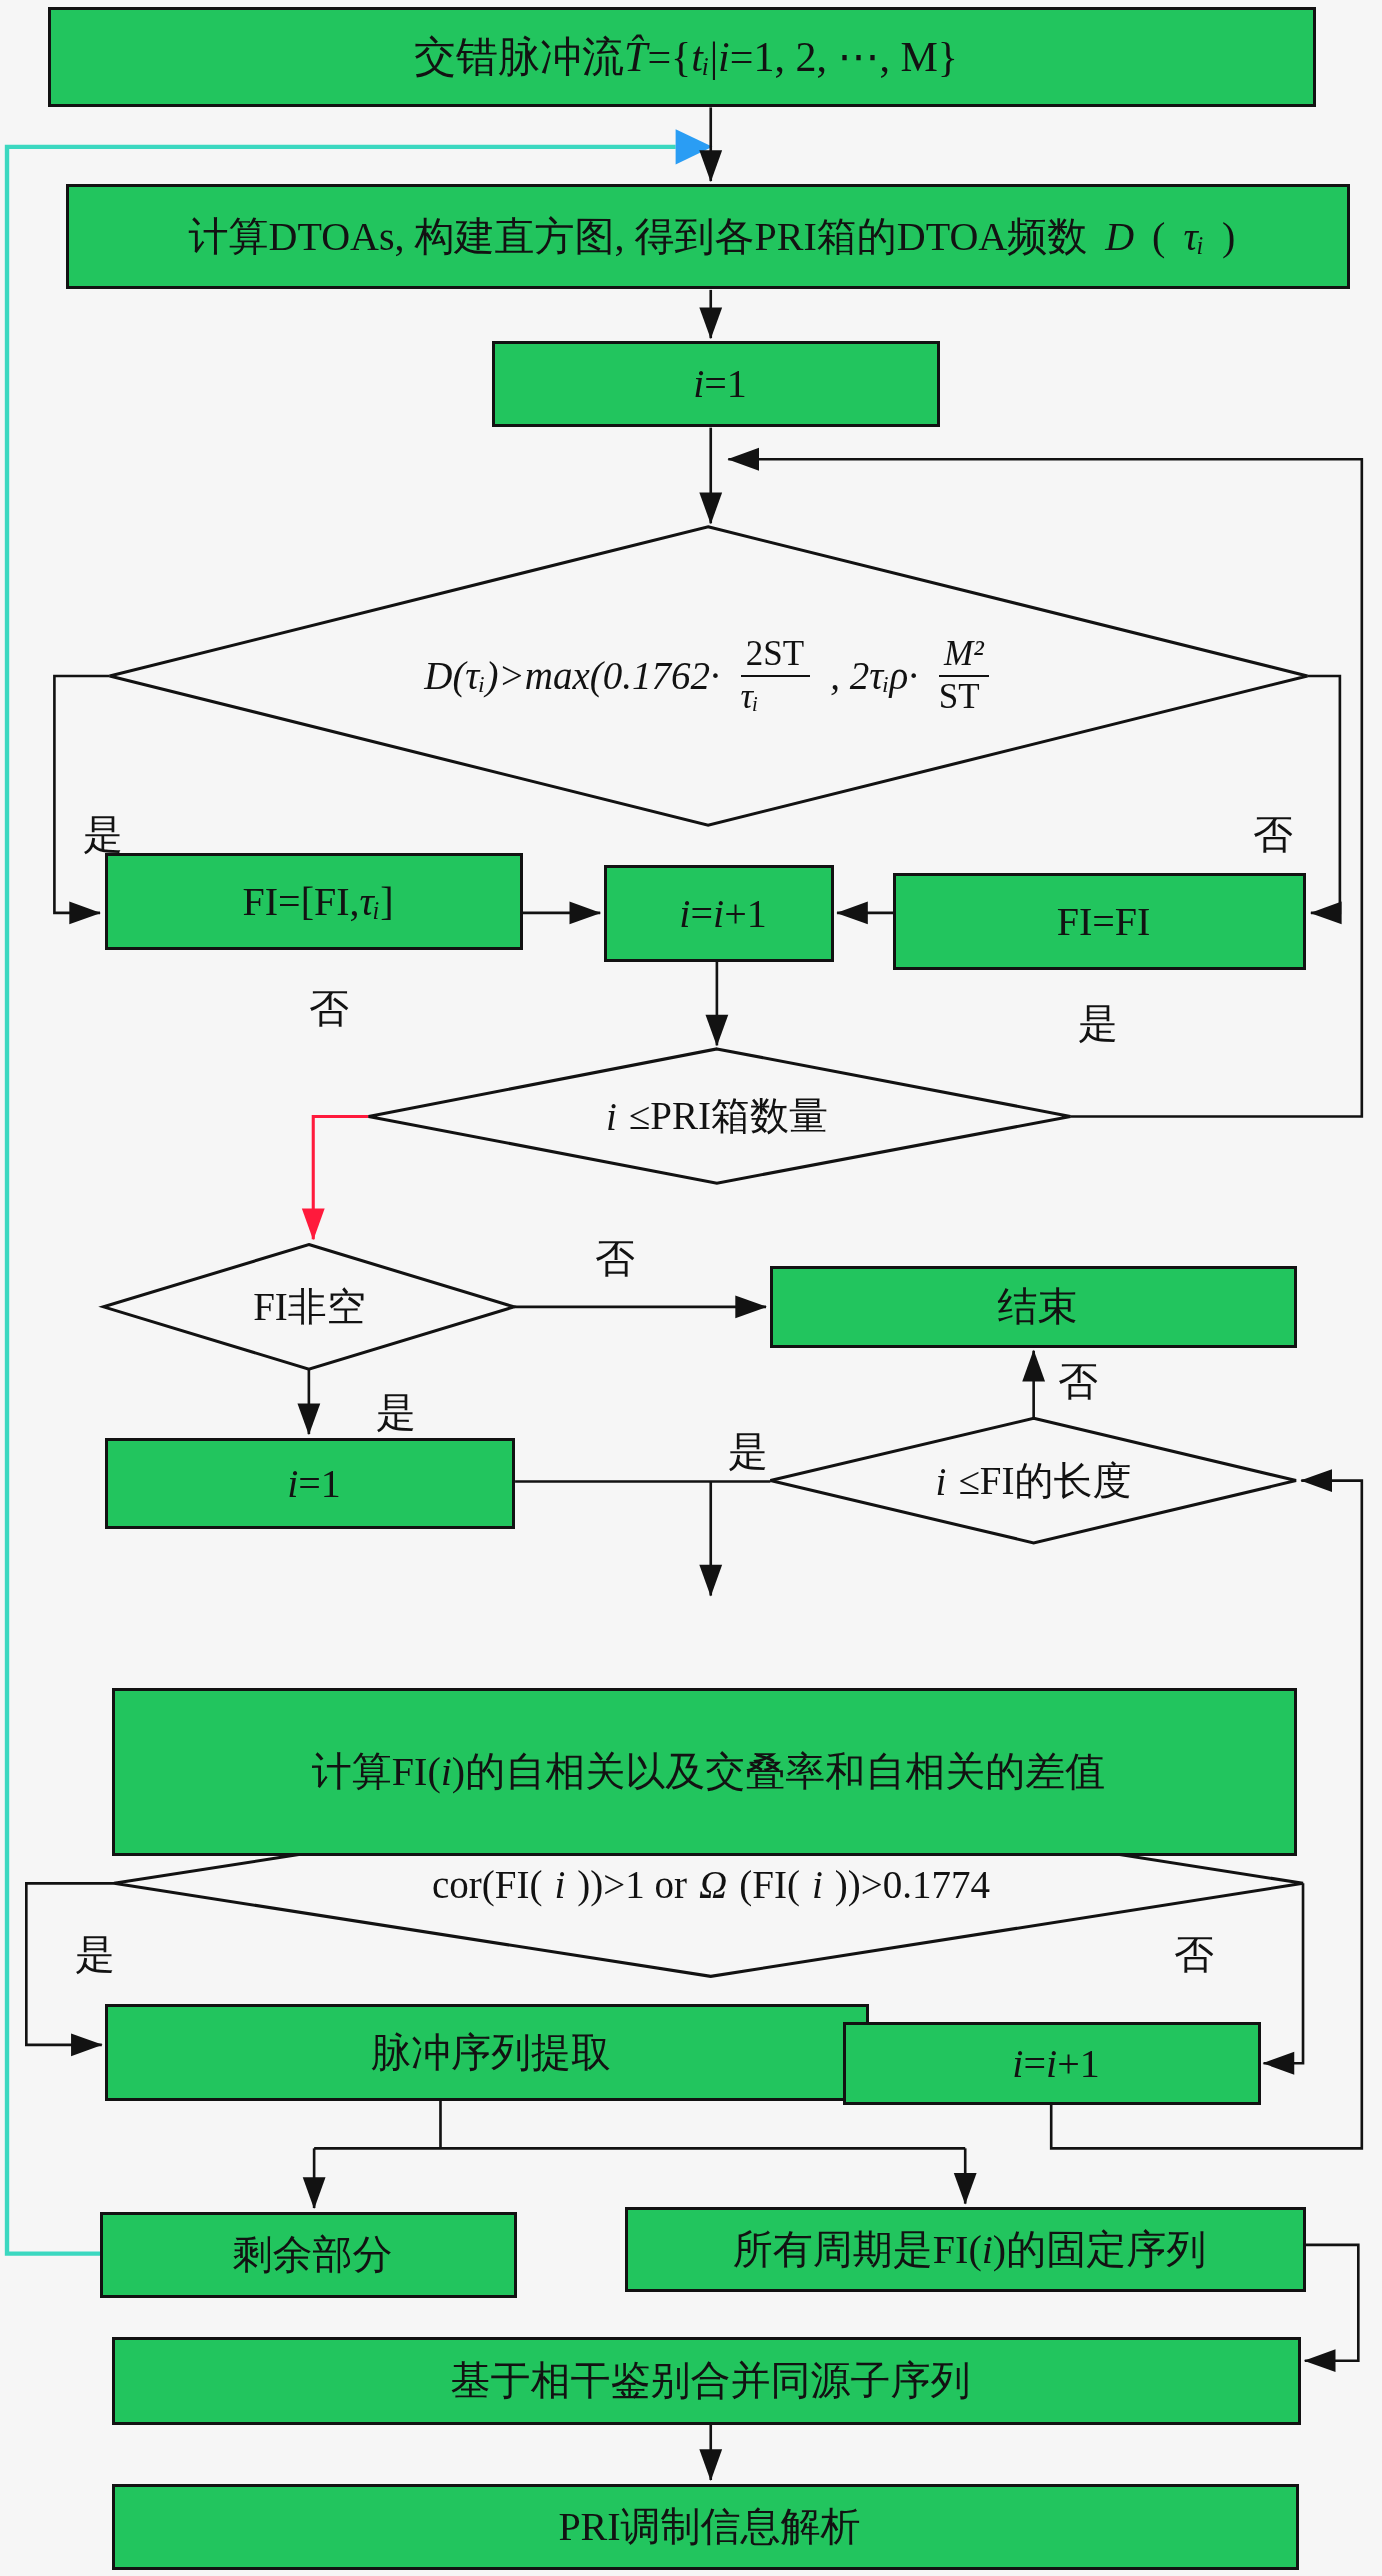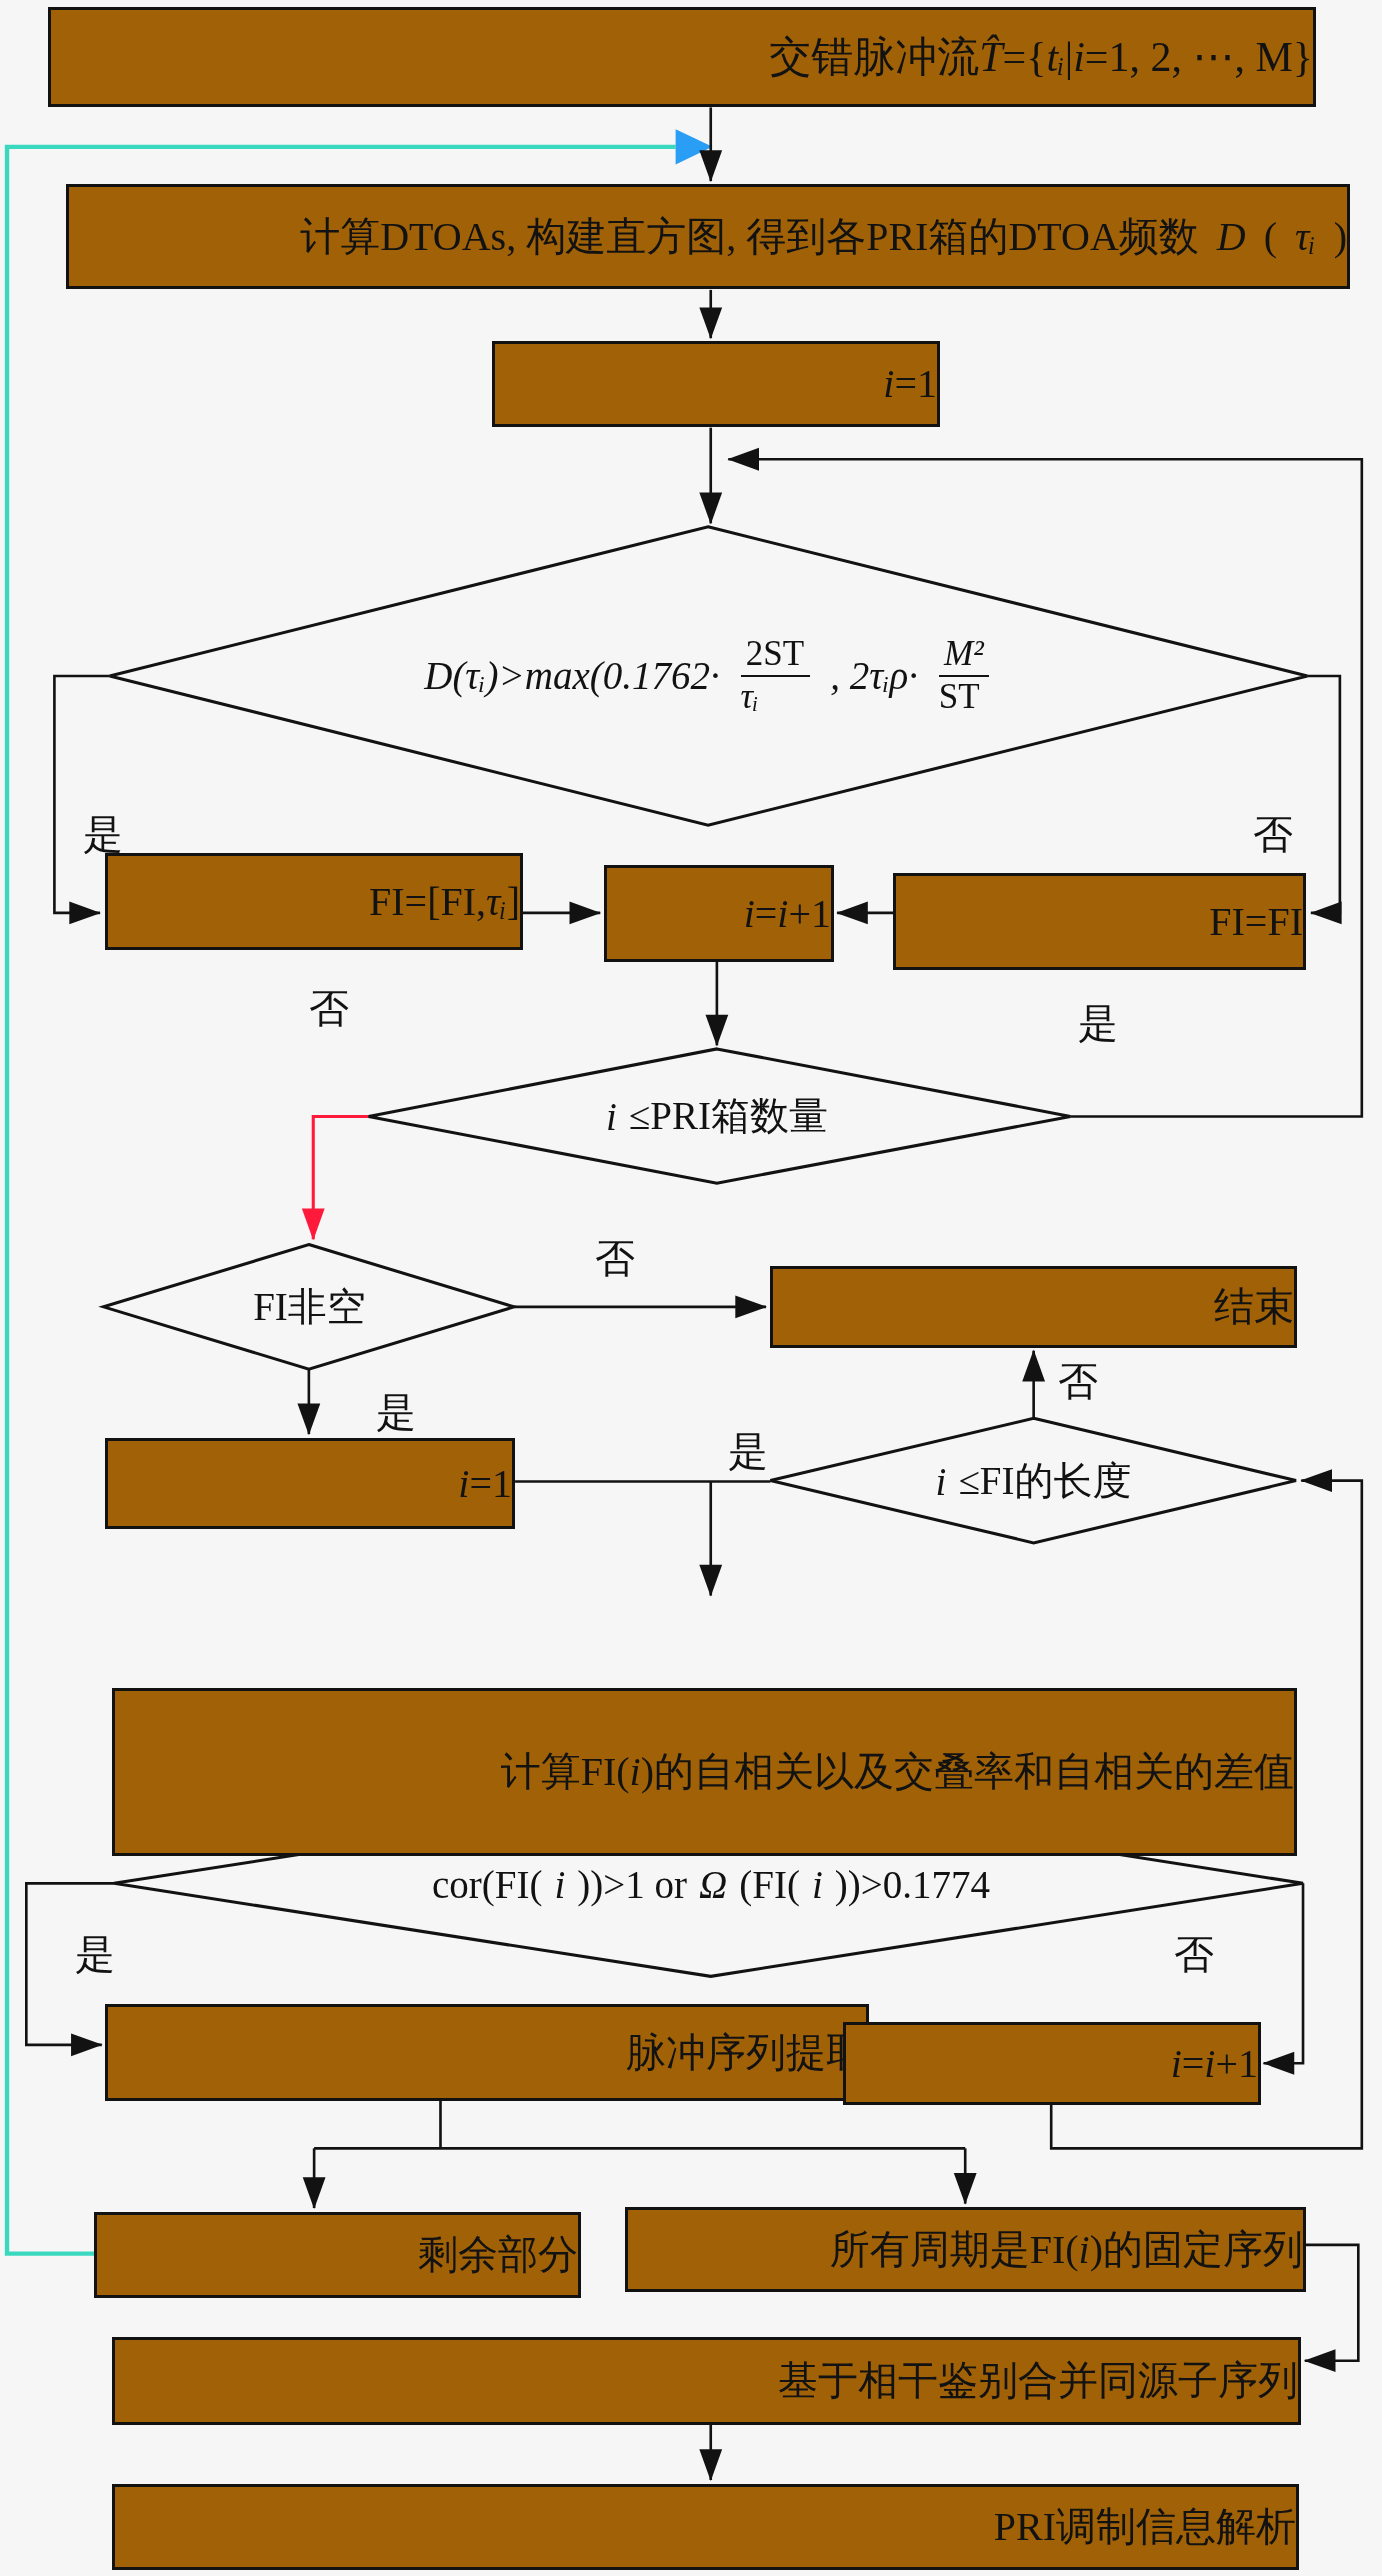--- a/index.html
+++ b/index.html
@@ -1,20 +1,20 @@
 <!DOCTYPE html>
 <html style="font-size:14px"><head>
 <meta charset="utf-8">
 <style>
   html,body{margin:0;padding:0;background:#f6f6f6;}
   .stage{position:relative;width:1382px;height:2576px;background:#f6f6f6;overflow:hidden;
          font-family:"Liberation Serif","DejaVu Serif","DejaVu Sans",serif;color:#121212;}
   svg.wires{position:absolute;left:0;top:0;width:1382px;height:2576px;}
-  .box{position:absolute;background:#a16207;border:3.5px solid #121212;box-sizing:border-box;
-       display:flex;align-items:center;justify-content:flex-end;font-size:40px;line-height:1.15;
+  .box{position:absolute;background:#22c55e;border:3.5px solid #121212;box-sizing:border-box;
+       display:flex;align-items:center;justify-content:center;font-size:40px;line-height:1.15;
        white-space:nowrap;padding-left:8px;}
   .dlab{position:absolute;display:flex;align-items:center;justify-content:center;
         font-size:39px;white-space:nowrap;gap:12px;}
   .lbl{position:absolute;font-size:40px;}
   .it{font-style:italic;}
   .up{font-style:normal;}
   .frac{display:inline-flex;flex-direction:column;align-items:flex-start;font-size:35px;
         line-height:1.08;margin:0 8.8px;vertical-align:middle;}
   .frac .num{border-bottom:2.6px solid #121212;padding:0 5.3px 1.8px;}
   .frac .den{padding-top:1.8px;}
@@ -129,21 +129,21 @@
     <span class="up">脉冲序列提取</span>
   </div>
 
   <div class="box" style="left:843px;top:2022px;width:418px;height:83px;">
     <span class="it">i</span>
       <span class="up">=</span>
       <span class="it">i</span>
       <span class="up">+1</span>
   </div>
 
-  <div class="box" style="left:94px;top:2212px;width:487px;height:86px;">
+  <div class="box" style="left:100px;top:2212px;width:417px;height:86px;">
     <span class="up">剩余部分</span>
   </div>
 
   <div class="box" style="left:625px;top:2207px;width:681px;height:85px;">
     <span class="up">所有周期是FI(</span>
       <span class="it">i</span>
       <span class="up">)的固定序列</span>
   </div>
 
   <div class="box" style="left:112px;top:2337px;width:1189px;height:88px;">

